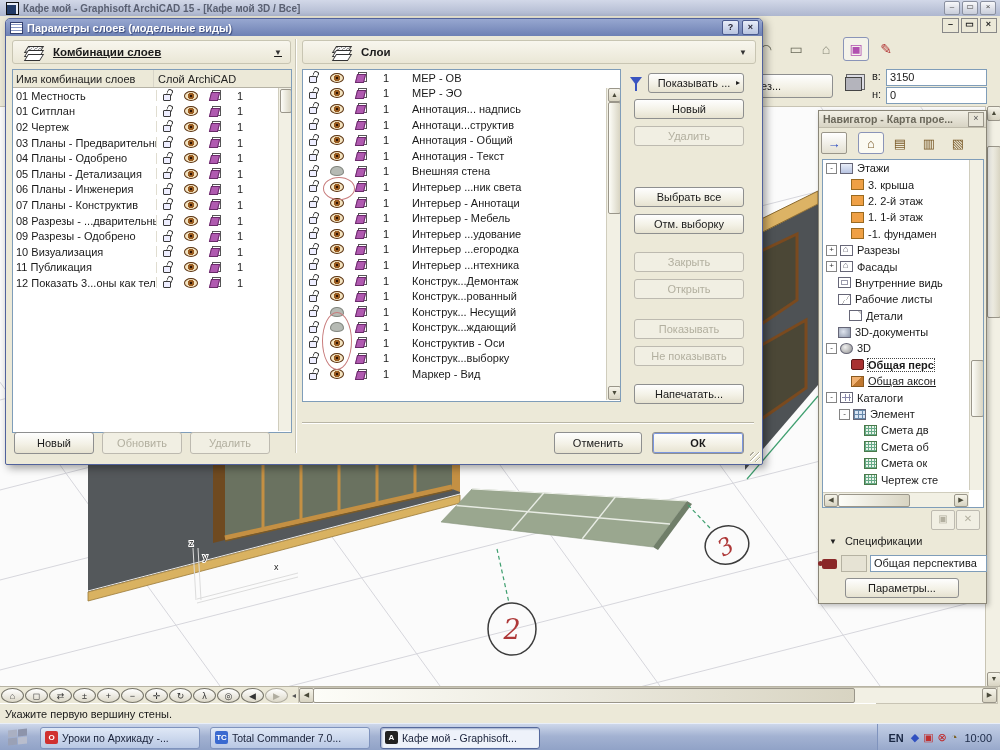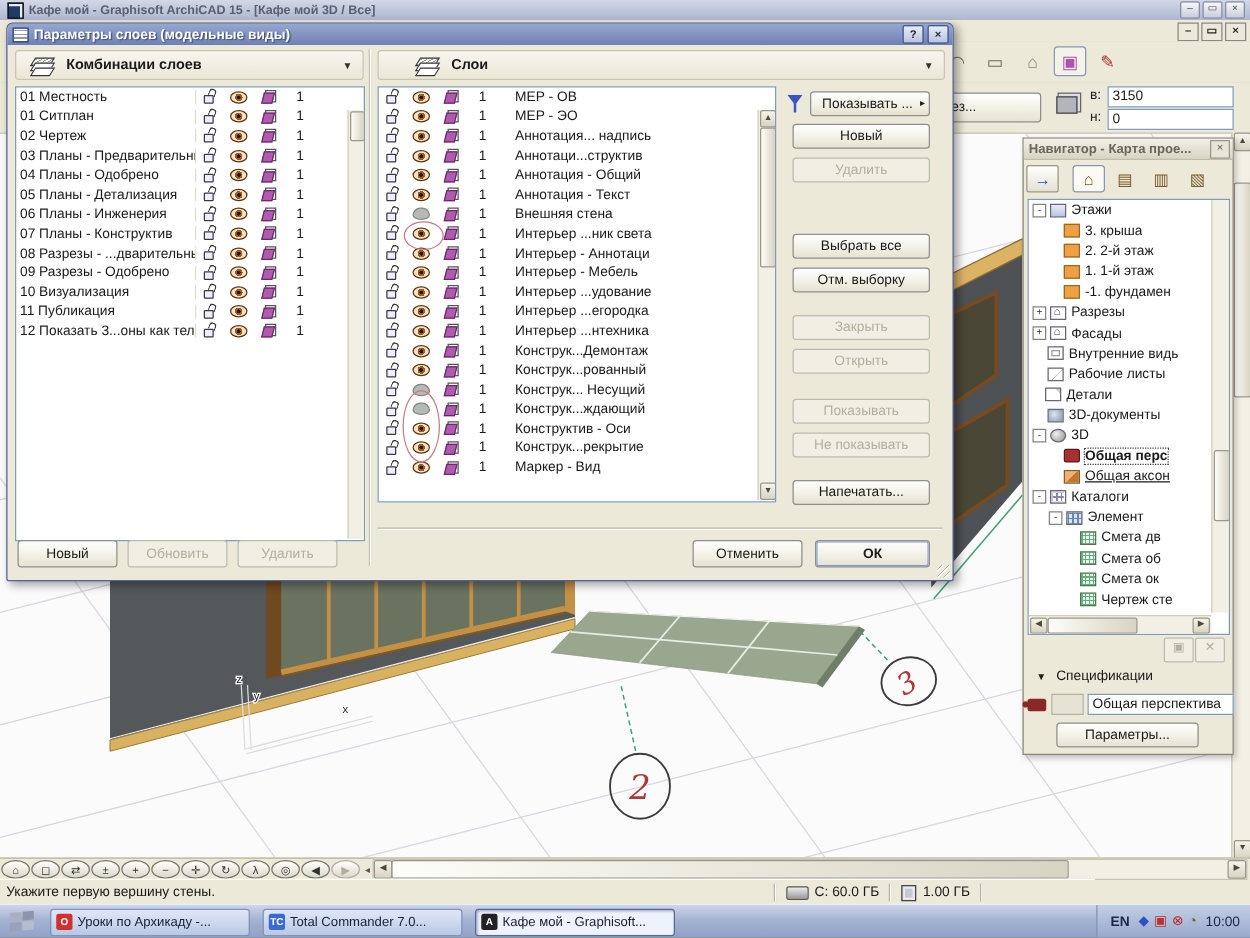--- a/index.html
+++ b/index.html
@@ -291,29 +291,20 @@
     <span style="margin-left:4px;font-size:8px;color:#555;">◂</span>
     <span style="position:relative;flex:1;height:15px;margin:0 2px;background:#f2f0e4;border:1px solid #c8c4b4;">
       <span class="sb-ar" style="left:0;top:0;width:13px;height:13px;line-height:12px;">◀</span>
       <span class="sb-th" style="left:14px;top:0;width:540px;height:13px;"></span>
       <span class="sb-ar" style="right:0;top:0;width:13px;height:13px;line-height:12px;">▶</span>
     </span>
   </div>
 
   <div class="abs" id="statusbar">
     <span style="padding-left:5px;">Укажите первую вершину стены.</span>
-    <span style="margin-left:auto;display:flex;align-items:center;">
-      <span class="ssep"></span>
-      <span class="disk-icon"></span>
-      <span>C: 60.0 ГБ</span>
-      <span class="ssep"></span>
-      <span class="ram-icon"></span>
-      <span>1.00 ГБ</span>
-      <span class="ssep" style="margin-right:90px;"></span>
-    </span>
   </div>
 
   <div class="abs" id="taskbar">
     <span class="startflag">
       <i style="left:0;top:1px;background:#aab0c2;"></i>
         <i style="left:10px;top:0;background:#8d94ab;"></i>
       <i style="left:0;top:9px;background:#9aa1b6;"></i>
         <i style="left:10px;top:8px;background:#b8bdcd;"></i>
     </span>
     <span id="tasks" style="display:flex;">
@@ -394,21 +385,21 @@
           <div class="trow" style="padding-left: 3px;">
             <span class="expsp"></span>
             <span class="nico interior"></span>
             <span class="tlabel">Внутренние видь</span>
           </div>
           <div class="trow" style="padding-left: 3px;">
             <span class="expsp"></span>
             <span class="nico worksheet"></span>
             <span class="tlabel">Рабочие листы</span>
           </div>
-          <div class="trow" style="padding-left: 1px;">
+          <div class="trow" style="padding-left: 14px;">
             <span class="expsp"></span>
             <span class="nico detail"></span>
             <span class="tlabel">Детали</span>
           </div>
           <div class="trow" style="padding-left: 3px;">
             <span class="expsp"></span>
             <span class="nico doc3d"></span>
             <span class="tlabel">3D-документы</span>
           </div>
           <div class="trow" style="padding-left: 3px;">
@@ -484,30 +475,34 @@
     <div id="dlg-title">
       <span class="dlgico"></span>
       <span class="dtext">Параметры слоев (модельные виды)</span>
       <span style="margin-left:auto;display:flex;">
         <span class="dbtn">?</span>
         <span class="dbtn">×</span>
       </span>
     </div>
 
     
-    <div class="sect-hd" style="left:6px;top:21px;width:277px;">
+    <div class="sect-hd" style="left:6px;top:21px;width:277px;text-decoration:underline;">
       <span class="i-stack">
           <i></i>
           <i></i>
           <i></i>
         </span>
       <span>Комбинации слоев</span>
       <span class="hd-arrow">▼</span>
     </div>
     <div class="list" style="left:6px;top:50px;width:278px;height:362px;">
+      <div class="list-hd">
+        <span class="hcell" style="width:141px;padding-left:3px;">Имя комбинации слоев</span>
+        <span class="hcell" style="flex:1;padding-left:4px;border-right:none;">Слой ArchiCAD</span>
+      </div>
       <div>
           <div class="lrow">
             <span class="cname">01 Местность</span>
             <span class="cell c22 divl">
               <span class="i-lock"></span>
             </span>
             <span class="cell c24">
               <span class="i-eye"></span>
             </span>
             <span class="cell c24">
@@ -929,21 +924,21 @@
             <span class="cell c22">
               <span class="i-lock"></span>
             </span>
             <span class="cell c24">
               <span class="i-eye"></span>
             </span>
             <span class="cell c24">
               <span class="i-fill"></span>
             </span>
             <span class="cnum">1</span>
-            <span class="lname">Конструк...рекрытие</span>
+            <span class="lname">Конструк...выборку</span>
           </div>
           <div class="lrow">
             <span class="cell c22">
               <span class="i-lock"></span>
             </span>
             <span class="cell c24">
               <span class="i-eye"></span>
             </span>
             <span class="cell c24">
               <span class="i-fill"></span>

